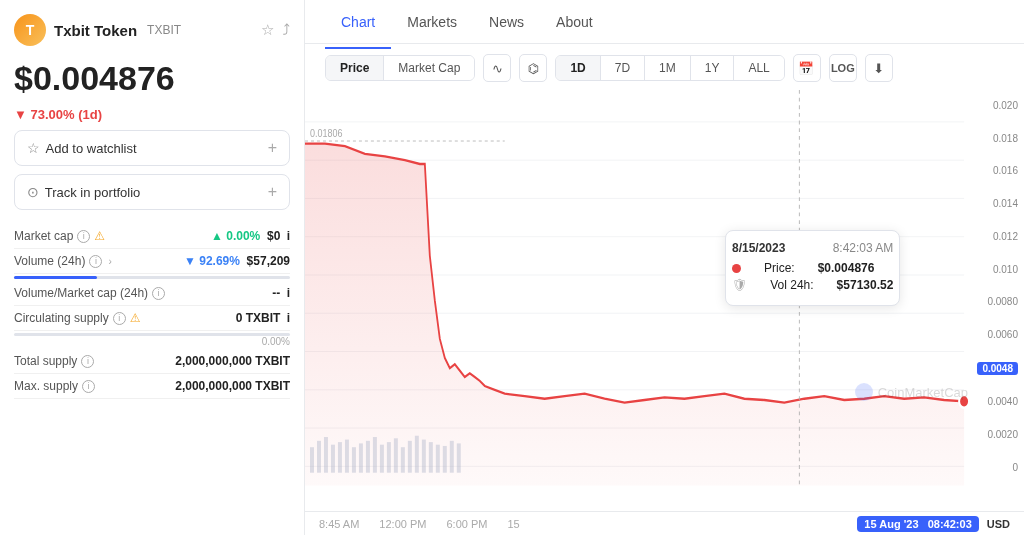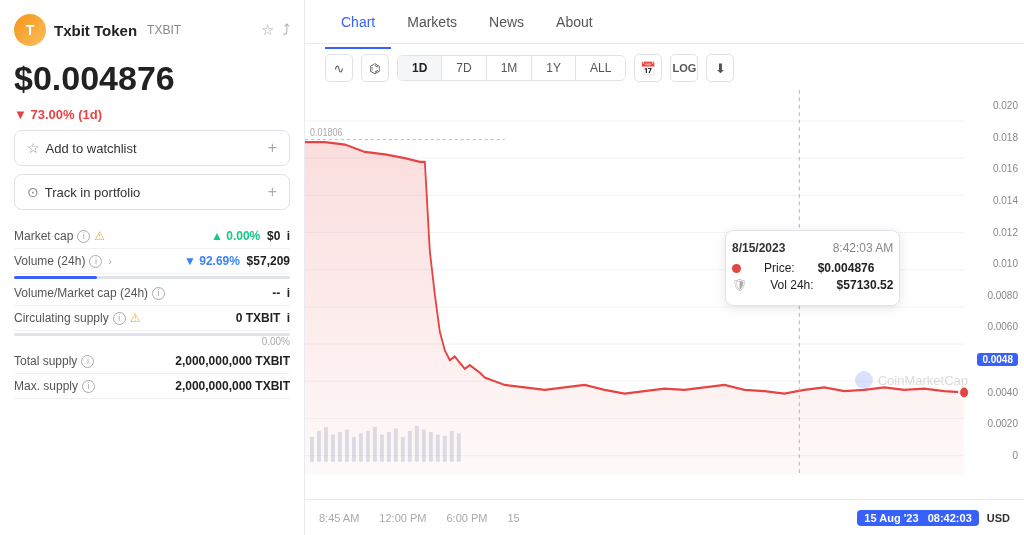--- a/index.html
+++ b/index.html
@@ -55,21 +55,21 @@
     .chart-area { flex: 1; position: relative; overflow: hidden; }
     .chart-svg-wrap { width: 100%; height: 100%; position: absolute; top: 0; left: 0; }
 
     .tooltip-box { position: absolute; background: #fff; border: 1px solid #e0e3ea; border-radius: 8px; padding: 10px 6px; box-shadow: 0 2px 12px rgba(0,0,0,0.10); min-width: 170px; z-index: 10; top: 140px; left: 420px; }
     .tooltip-date { display: flex; justify-content: space-between; font-size: 12px; color: #333; font-weight: 600; margin-bottom: 6px; }
     .tooltip-date .time { color: #888; font-weight: 400; }
     .tooltip-row { display: flex; align-items: center; gap: 23px; font-size: 12px; margin: 3px 0; }
     .tooltip-dot { width: 9px; height: 9px; border-radius: 50%; background: #e84343; }
     .tooltip-shield { font-size: 12px; color: #aaa; }
 
-    .chart-bottom-bar { display: flex; align-items: center; justify-content: space-between; padding: 2px 14px 2px 14px; border-top: 1px solid #e8eaed; font-size: 11px; color: #888; background: #fff; height: 36px; }
+    .chart-bottom-bar { display: flex; align-items: center; justify-content: space-between; padding: 2px 14px 2px 14px; border-top: 1px solid #e8eaed; font-size: 11px; color: #888; background: #fff; height: 24px; }
     .chart-bottom-bar .usd { font-weight: 600; color: #333; }
     .chart-bottom-label { background: #3861fb; color: #fff; border-radius: 4px; padding: 2px 7px; font-size: 11px; font-weight: 600; }
     .chart-bottom-times { display: flex; gap: 20px; color: #aaa; font-size: 11px; }
 
     .watermark { position: absolute; right: 56px; bottom: 110px; opacity: 0.18; font-size: 13px; color: #333; display: flex; align-items: center; gap: 5px; pointer-events: none; }
     .watermark-logo { width: 18px; height: 18px; border-radius: 50%; background: #3861fb; display: inline-block; }
 
     .y-axis { position: absolute; right: 0; top: 0; bottom: 28px; width: 54px; display: flex; flex-direction: column; justify-content: space-between; align-items: flex-end; padding: 10px 6px; font-size: 10px; color: #888; background: rgba(255,255,255,0.85); }
     .y-label-highlight { background: #3861fb; color: #fff; border-radius: 3px; padding: 1px 5px; font-size: 10px; font-weight: 700; }
   </style>
@@ -195,20 +195,24 @@
 
 <div class="right-panel">
   <div class="tabs-bar">
     <div class="tab active">Chart</div>
     <div class="tab">Markets</div>
     <div class="tab">News</div>
     <div class="tab">About</div>
   </div>
 
   <div class="chart-controls">
+    <div class="ctrl-group">
+      <button class="ctrl-btn active">Price</button>
+      <button class="ctrl-btn">Market Cap</button>
+    </div>
     <div class="ctrl-icon">∿</div>
     <div class="ctrl-icon">⌬</div>
     <div class="ctrl-group">
       <button class="ctrl-btn active">1D</button>
       <button class="ctrl-btn">7D</button>
       <button class="ctrl-btn">1M</button>
       <button class="ctrl-btn">1Y</button>
       <button class="ctrl-btn">ALL</button>
     </div>
     <div class="ctrl-icon">📅</div>

